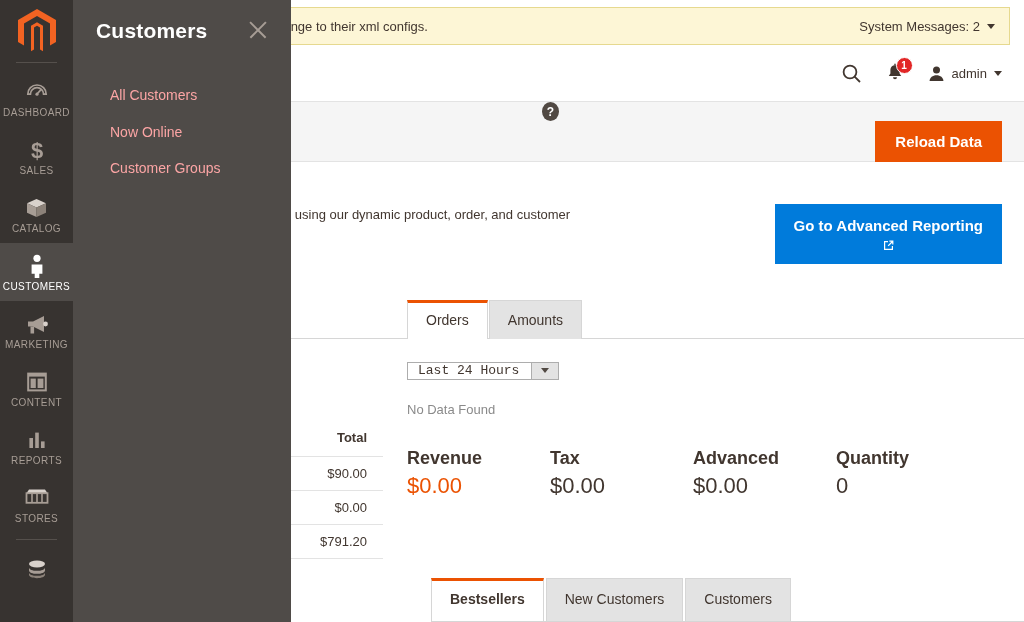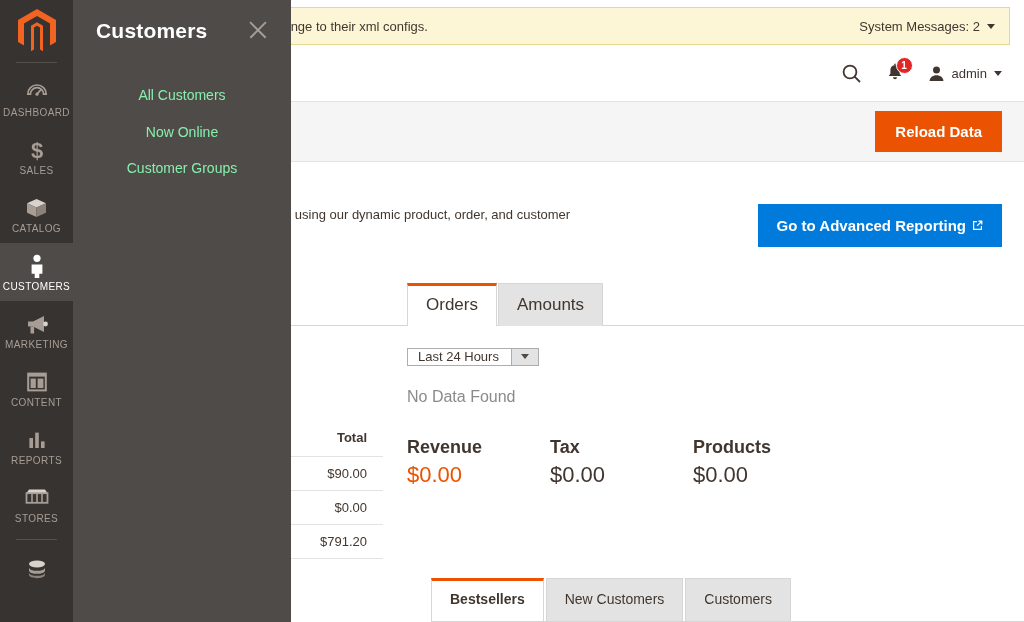--- a/index.html
+++ b/index.html
@@ -72,25 +72,25 @@
     content: ""; position: absolute;
     left: 2px; top: 12px;
     width: 22px; height: 1.6px;
     background: #a79d95;
   }
   .flyout-close::before { transform: rotate(45deg); }
   .flyout-close::after  { transform: rotate(-45deg); }
   .flyout-links { padding-top: 22px; }
   .flyout-link {
     display: block;
-    color: #86efac;
+    color: #fca5a5;
     font-size: 14px;
     padding: 0 37px;
     height: 36.5px; line-height: 22px;
-    cursor: pointer; text-decoration: none; text-align: center;
+    cursor: pointer; text-decoration: none;
   }
 
   
   .page {
     position: absolute; left: 73px; top: 0;
     width: 951px; height: 622px;
     background: #ffffff;
     z-index: 10;
   }
 
@@ -148,20 +148,21 @@
   }
 
   
   .titlebar {
     height: 61px;
     background: #f5f5f5;
     border-top: 1px solid #e3e3e3;
     border-bottom: 1px solid #e3e3e3;
     display: flex; align-items: center;
     padding: 0 22px 0 0;
+    flex-direction: column;
   }
   .title-left { display: flex; align-items: center; padding-left: 26px; }
   .help-icon {
     width: 17px; height: 19px;
     border-radius: 50%;
     background: #514943;
     color: #ffffff;
     font-size: 12px; font-weight: bold;
     display: flex; align-items: center; justify-content: center;
     cursor: pointer;
@@ -196,69 +197,71 @@
     margin-left: auto; margin-top: 8px;
     background: #007bdb;
     color: #ffffff;
     border: 1px solid #007bdb;
     font-size: 15px; font-weight: bold;
     padding: 12px 18px;
     cursor: pointer;
     white-space: nowrap;
     display: inline-flex; align-items: center; gap: 6px;
     font-family: "Liberation Sans", sans-serif;
+    flex-direction: column;
   }
 
   
   .tabs {
     display: flex; align-items: flex-end;
     padding-left: 334px;
     border-bottom: 1px solid #d6d6d6;
     margin-top: 7px;
   }
   .tab {
     background: #e3e3e3;
     border: 1px solid #d6d6d6;
     border-bottom: none;
     color: #41362f;
-    font-size: 17px;
+    font-size: 14px;
     padding: 11px 18px;
     cursor: pointer;
     margin-right: 1px;
     position: relative; top: 1px;
   }
   .tab.active {
     background: #ffffff;
     border-top: 3px solid #eb5202;
     padding-top: 9px;
     color: #41362f;
   }
 
   
   .chartblock { padding: 21px 22px 0 334px; }
   .period-select {
     display: inline-flex; align-items: stretch;
     border: 1px solid #adadad;
     background: #ffffff;
     height: 18px;
     cursor: pointer;
+    font-family: Liberation Mono, monospace;
   }
   .period-val {
     font-size: 13px; color: #41362f;
     padding: 6px 12px 6px 10px;
     display: flex; align-items: center;
   }
   .period-arrow {
     width: 27px;
     background: #e3e3e3;
     border-left: 1px solid #adadad;
     display: flex; align-items: center; justify-content: center;
   }
   .nodata {
-    font-size: 16px; color: #8a8a8a;
+    font-size: 13px; color: #8a8a8a;
     margin-top: 22px;
   }
   .stats {
     display: flex;
     margin-top: 31px;
   }
   .stat { width: 143px; }
   .stat-label {
     font-size: 18px; color: #41362f; font-weight: bold;
     margin-bottom: 4px;
@@ -388,22 +391,26 @@
       <div class="stats">
         <div class="stat">
           <div class="stat-label">Revenue</div>
           <div class="stat-value accent">$0.00</div>
         </div>
         <div class="stat">
           <div class="stat-label">Tax</div>
           <div class="stat-value">$0.00</div>
         </div>
         <div class="stat">
-          <div class="stat-label">Products</div>
+          <div class="stat-label">Advanced</div>
           <div class="stat-value">$0.00</div>
+        </div>
+        <div class="stat">
+          <div class="stat-label">Quantity</div>
+          <div class="stat-value">0</div>
         </div>
       </div>
     </div>
 
     <div class="lefttable">
       <div class="lt-head">Total</div>
       <div class="lt-row">$90.00</div>
       <div class="lt-row">$0.00</div>
       <div class="lt-row">$791.20</div>
     </div>

